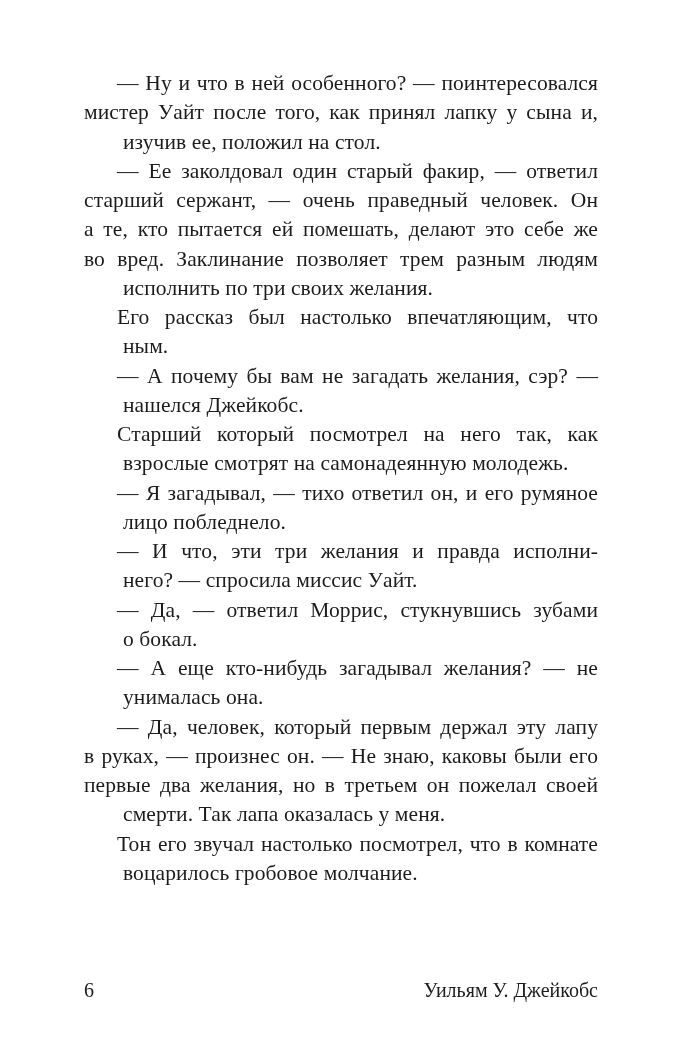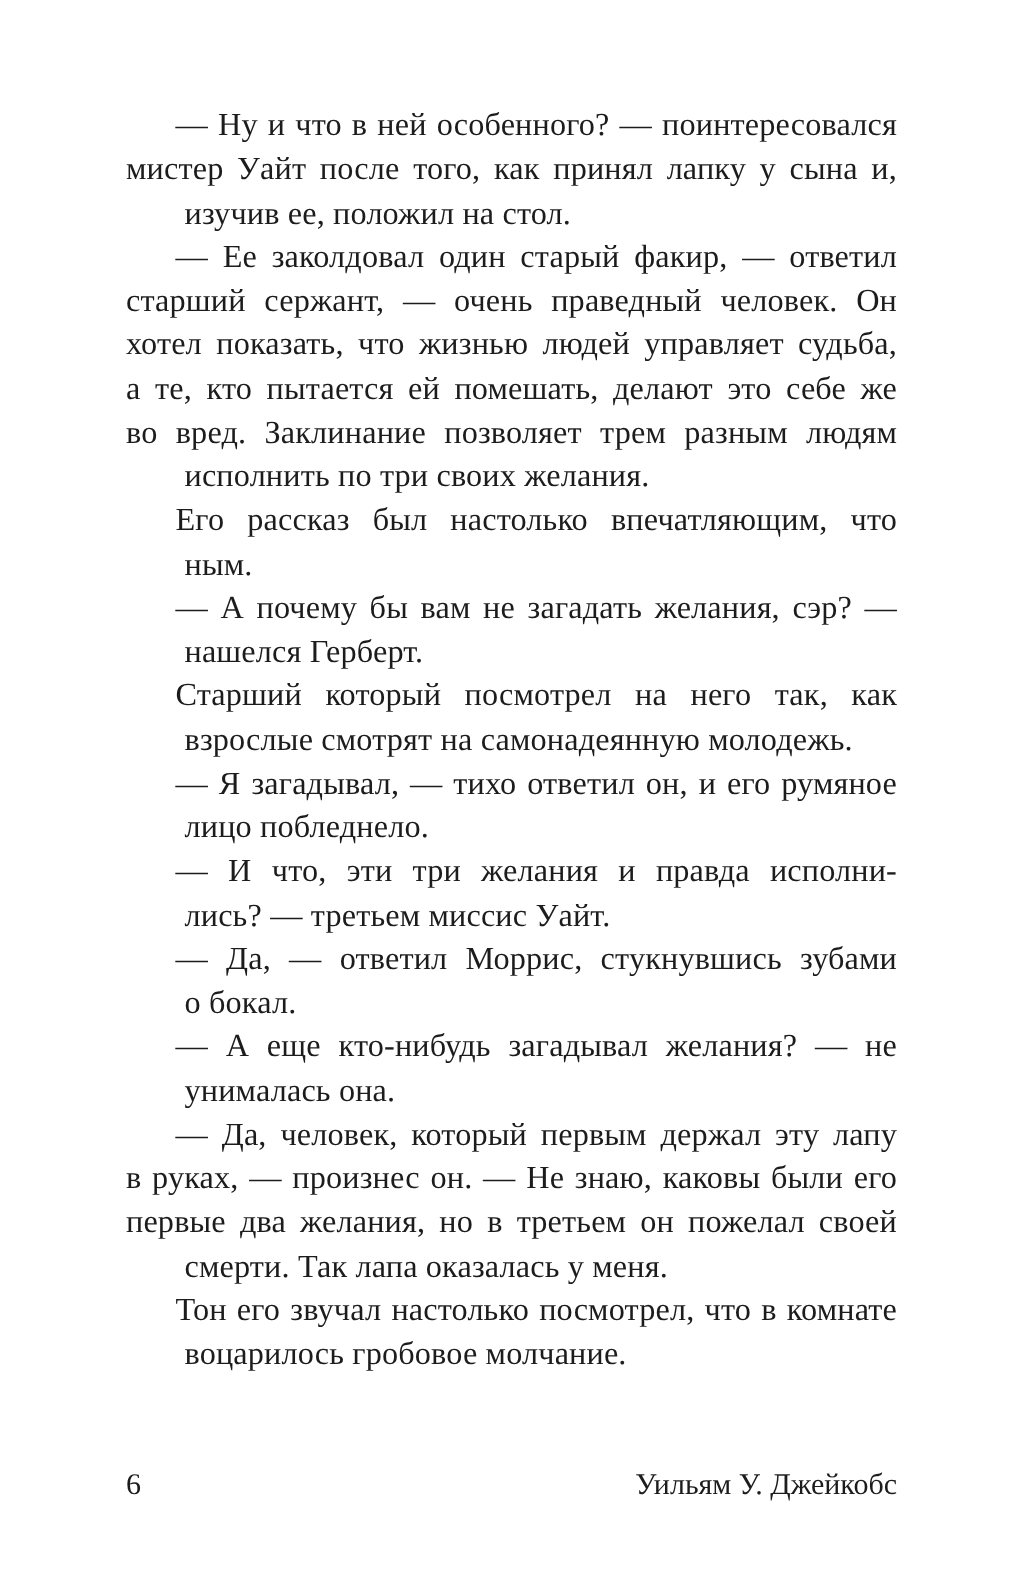--- a/index.html
+++ b/index.html
@@ -69,44 +69,43 @@
 <div class="book-page" style="--ink: #1c1c1c; --paper: #ffffff;">
   <div class="text-block">
       <div class="para">
         <div class="line first">— Ну и что в ней особенного? — поинтересовался</div>
         <div class="line">мистер Уайт после того, как принял лапку у сына и,</div>
         <div class="line last">изучив ее, положил на стол.</div>
       </div>
       <div class="para">
         <div class="line first">— Ее заколдовал один старый факир, — ответил</div>
         <div class="line">старший сержант, — очень праведный человек. Он</div>
-        <div class="line">хотел показать, что жизнью людей управляет судьба,</div>
         <div class="line">а те, кто пытается ей помешать, делают это себе же</div>
         <div class="line">во вред. Заклинание позволяет трем разным людям</div>
         <div class="line last">исполнить по три своих желания.</div>
       </div>
       <div class="para">
         <div class="line first">Его рассказ был настолько впечатляющим, что</div>
         <div class="line last">ным.</div>
       </div>
       <div class="para">
         <div class="line first">— А почему бы вам не загадать желания, сэр? —</div>
-        <div class="line last">нашелся Герберт.</div>
+        <div class="line last">нашелся Джейкобс.</div>
       </div>
       <div class="para">
         <div class="line first">Старший который посмотрел на него так, как</div>
         <div class="line last">взрослые смотрят на самонадеянную молодежь.</div>
       </div>
       <div class="para">
         <div class="line first">— Я загадывал, — тихо ответил он, и его румяное</div>
         <div class="line last">лицо побледнело.</div>
       </div>
       <div class="para">
         <div class="line first">— И что, эти три желания и правда исполни-</div>
-        <div class="line last">лись? — третьем миссис Уайт.</div>
+        <div class="line last">него? — спросила миссис Уайт.</div>
       </div>
       <div class="para">
         <div class="line first">— Да, — ответил Моррис, стукнувшись зубами</div>
         <div class="line last">о бокал.</div>
       </div>
       <div class="para">
         <div class="line first">— А еще кто-нибудь загадывал желания? — не</div>
         <div class="line last">унималась она.</div>
       </div>
       <div class="para">

